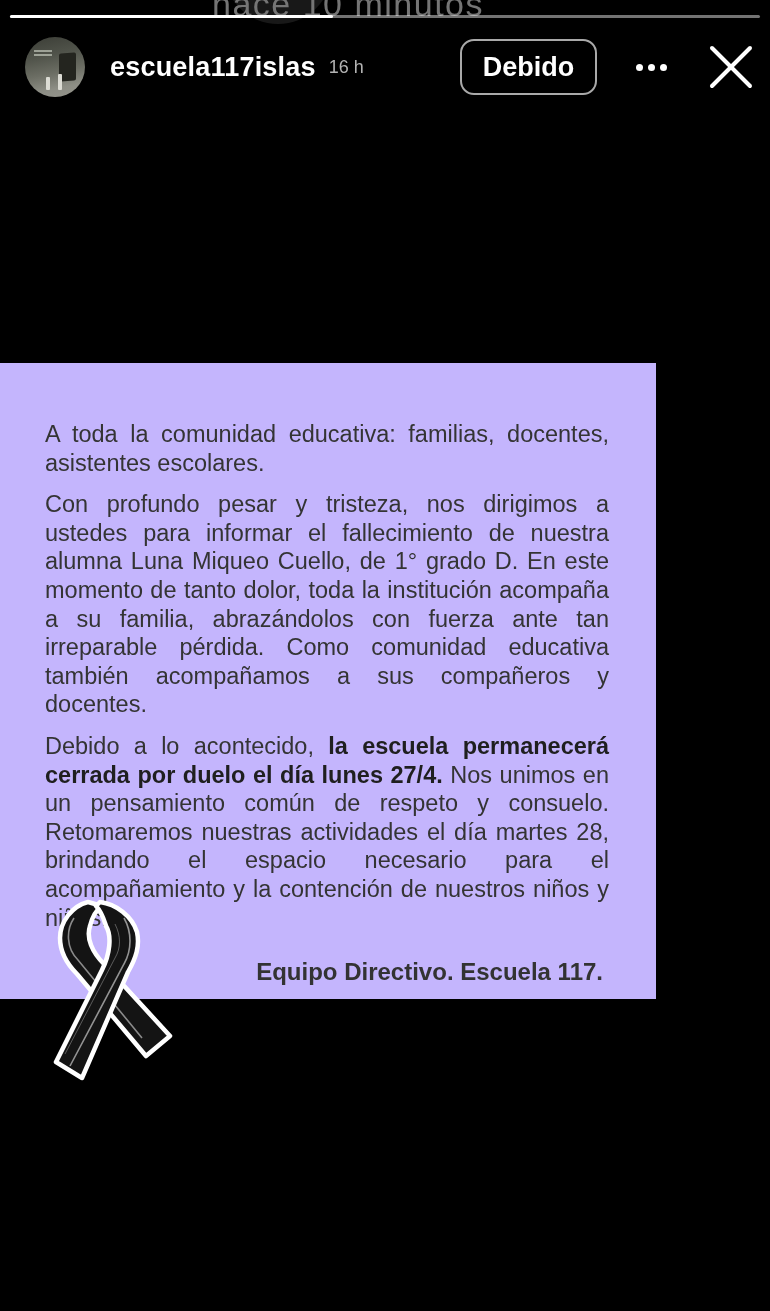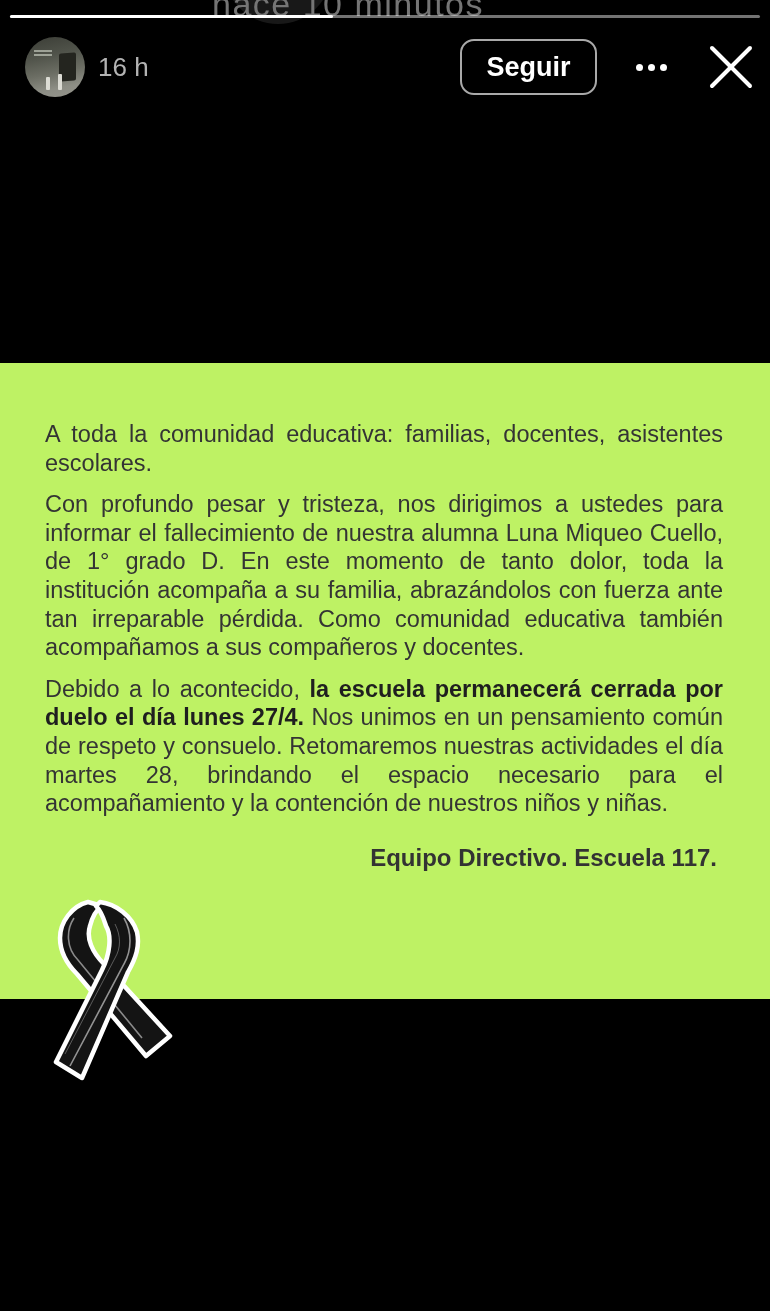--- a/index.html
+++ b/index.html
@@ -55,21 +55,21 @@
     position:absolute;bottom:7px;width:4px;height:13px;background:#dcdcd4;border-radius:1px;
   }
   .avatar .post1{left:21px;}
   .avatar .post2{left:33px;height:16px;}
   .username{
     margin-left:25px;
     color:#fff;font-size:27px;font-weight:700;letter-spacing:.2px;
     white-space:nowrap;
   }
   .story-age{
-    margin-left:13px;color:#b3b3b3;font-size:26px;white-space:nowrap;
+    margin-left:13px;color:#b3b3b3;font-size:18px;white-space:nowrap;
   }
   .follow-button{
     margin-left:auto;margin-right:38px;
     width:137px;height:56px;box-sizing:border-box;
     border:2.5px solid #a9a9a9;border-radius:14px;
     background:transparent;color:#fff;
     font-family:"Liberation Sans", sans-serif;
     font-size:27px;font-weight:600;
     display:flex;align-items:center;justify-content:center;
     cursor:pointer;
@@ -79,22 +79,22 @@
     display:flex;align-items:center;justify-content:center;gap:5px;
     background:none;border:none;cursor:pointer;padding:0;
   }
   .more-button i{width:7px;height:7px;border-radius:50%;background:#fff;display:block;}
   .close-button{
     width:48px;height:48px;background:none;border:none;padding:0;cursor:pointer;
     display:flex;align-items:center;justify-content:center;
   }
   
   .letter{
-    position:absolute;left:0;top:363px;width:770px;height:636px;
-    background:#bef264;
+    position:absolute;left:0;top:363px;width:656px;height:636px;
+    background:#c4b5fd;
     box-sizing:border-box;
     padding:57px 47px 0 45px;
   }
   .letter p{
     margin:0 0 13px 0;
     font-size:23.5px;line-height:28.6px;
     color:#343434;
     text-align:justify;
   }
   .letter p b{font-weight:700;color:#1f1f1f;}
@@ -120,22 +120,23 @@
   <div class="progress-fill" style="width: 43%;"></div>
 </div>
 
 <div class="story-header">
   <div class="avatar">
     <span class="sign"></span>
     <span class="doorway"></span>
     <span class="post1"></span>
     <span class="post2"></span>
   </div>
+  <div class="username">escuela117islas</div>
   <div class="story-age">16 h</div>
-  <button class="follow-button">Seguir</button>
+  <button class="follow-button">Debido</button>
   <button class="more-button" aria-label="more">
     <i></i>
       <i></i>
       <i></i>
   </button>
   <button class="close-button" aria-label="close">
     <svg width="46" height="46" viewBox="0 0 46 46">
       <line x1="4" y1="4" x2="42" y2="42" stroke="#fff" stroke-width="4" stroke-linecap="round"></line>
       <line x1="42" y1="4" x2="4" y2="42" stroke="#fff" stroke-width="4" stroke-linecap="round"></line>
     </svg>

